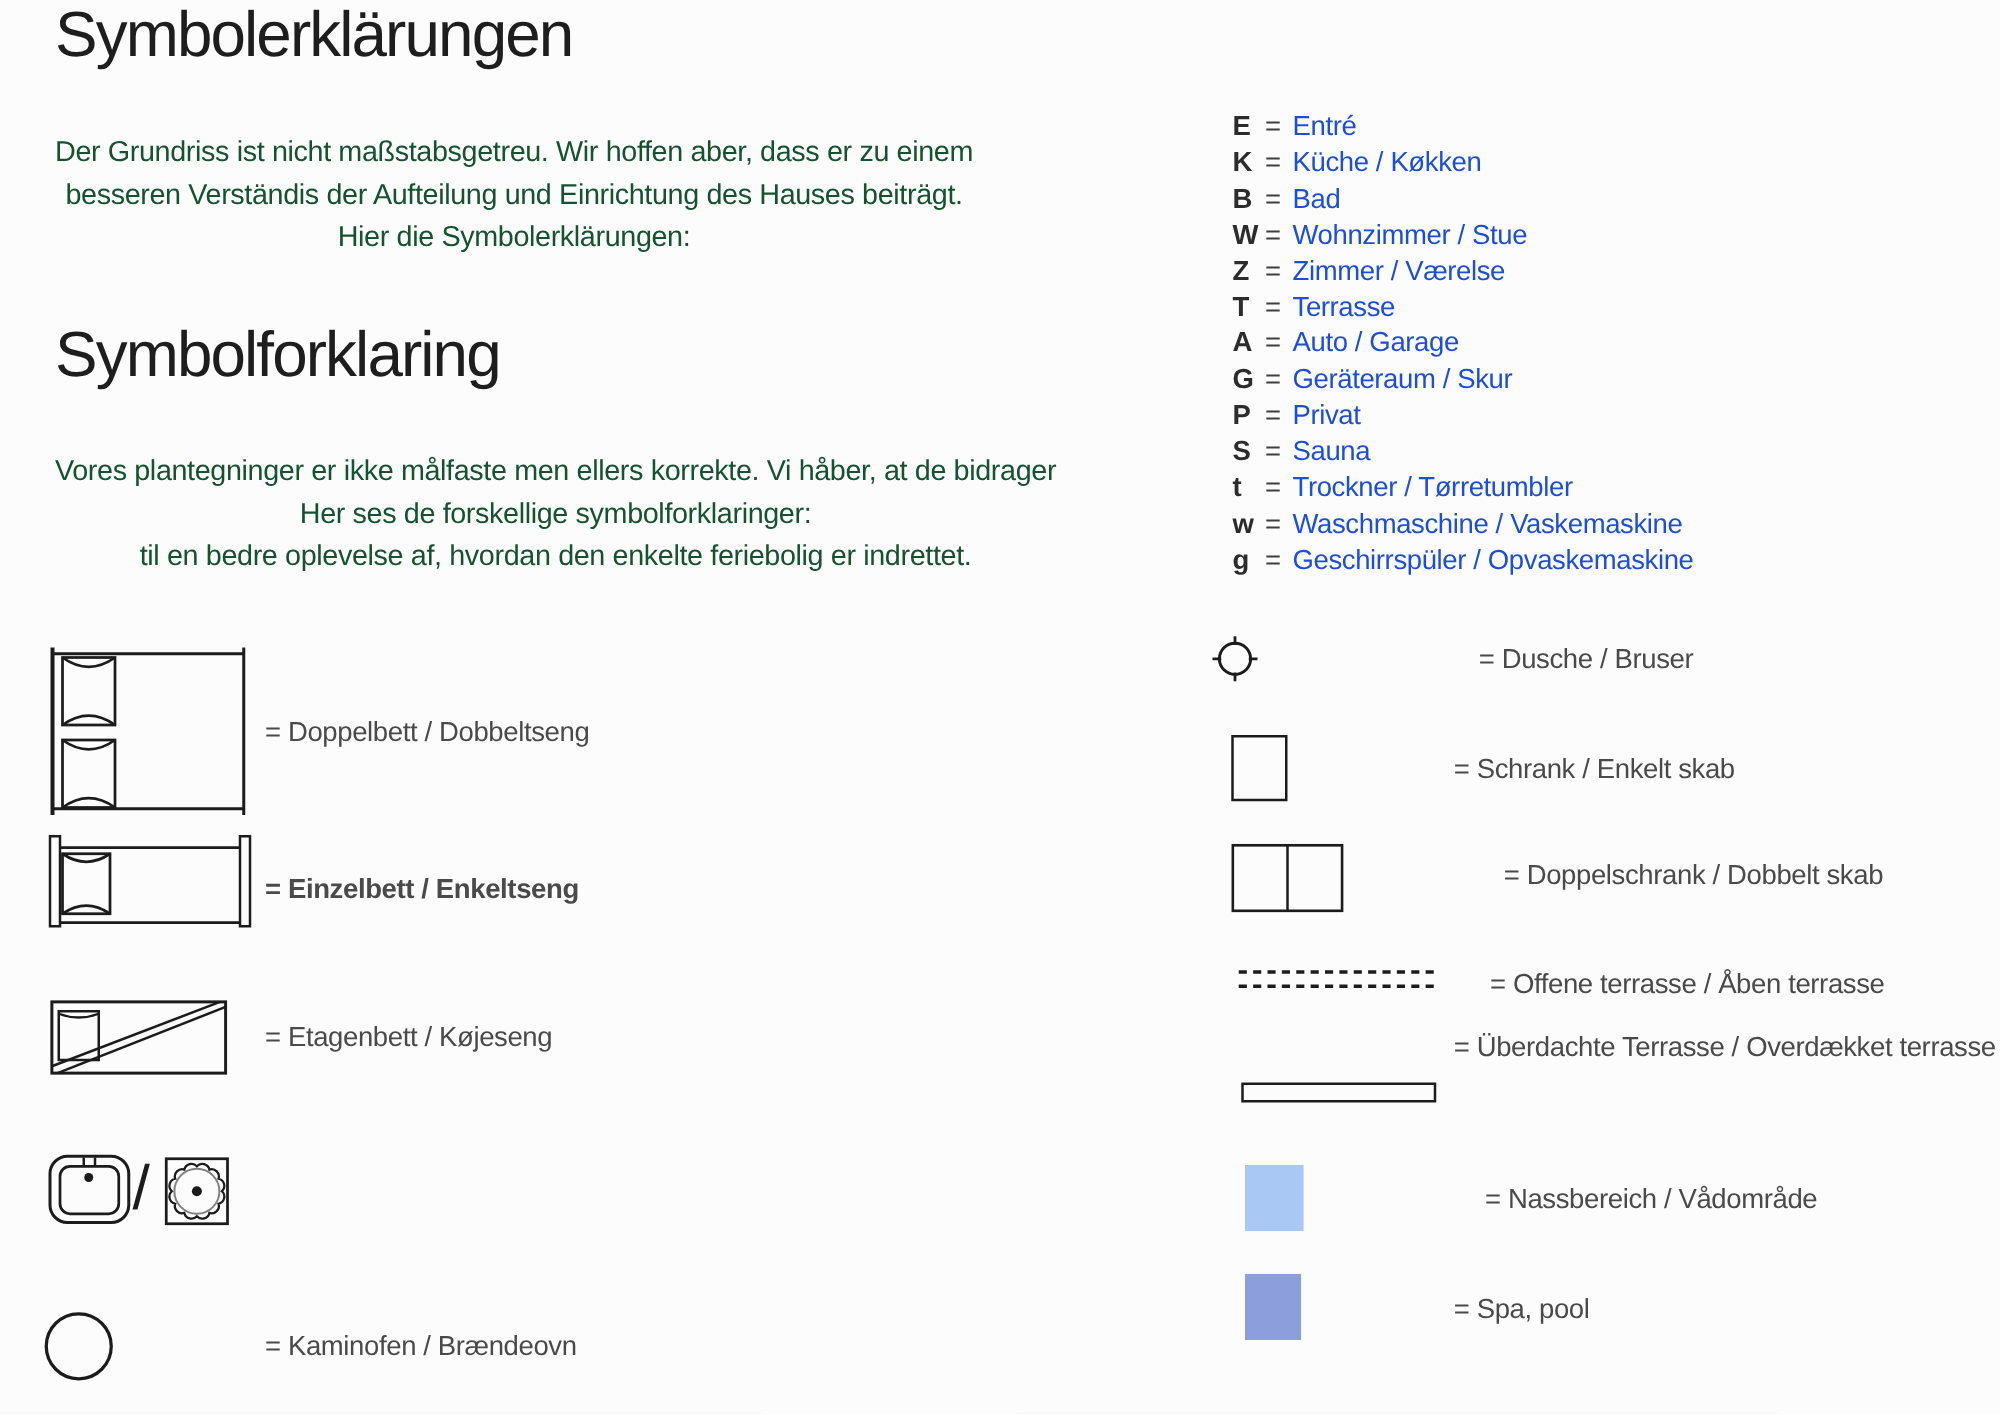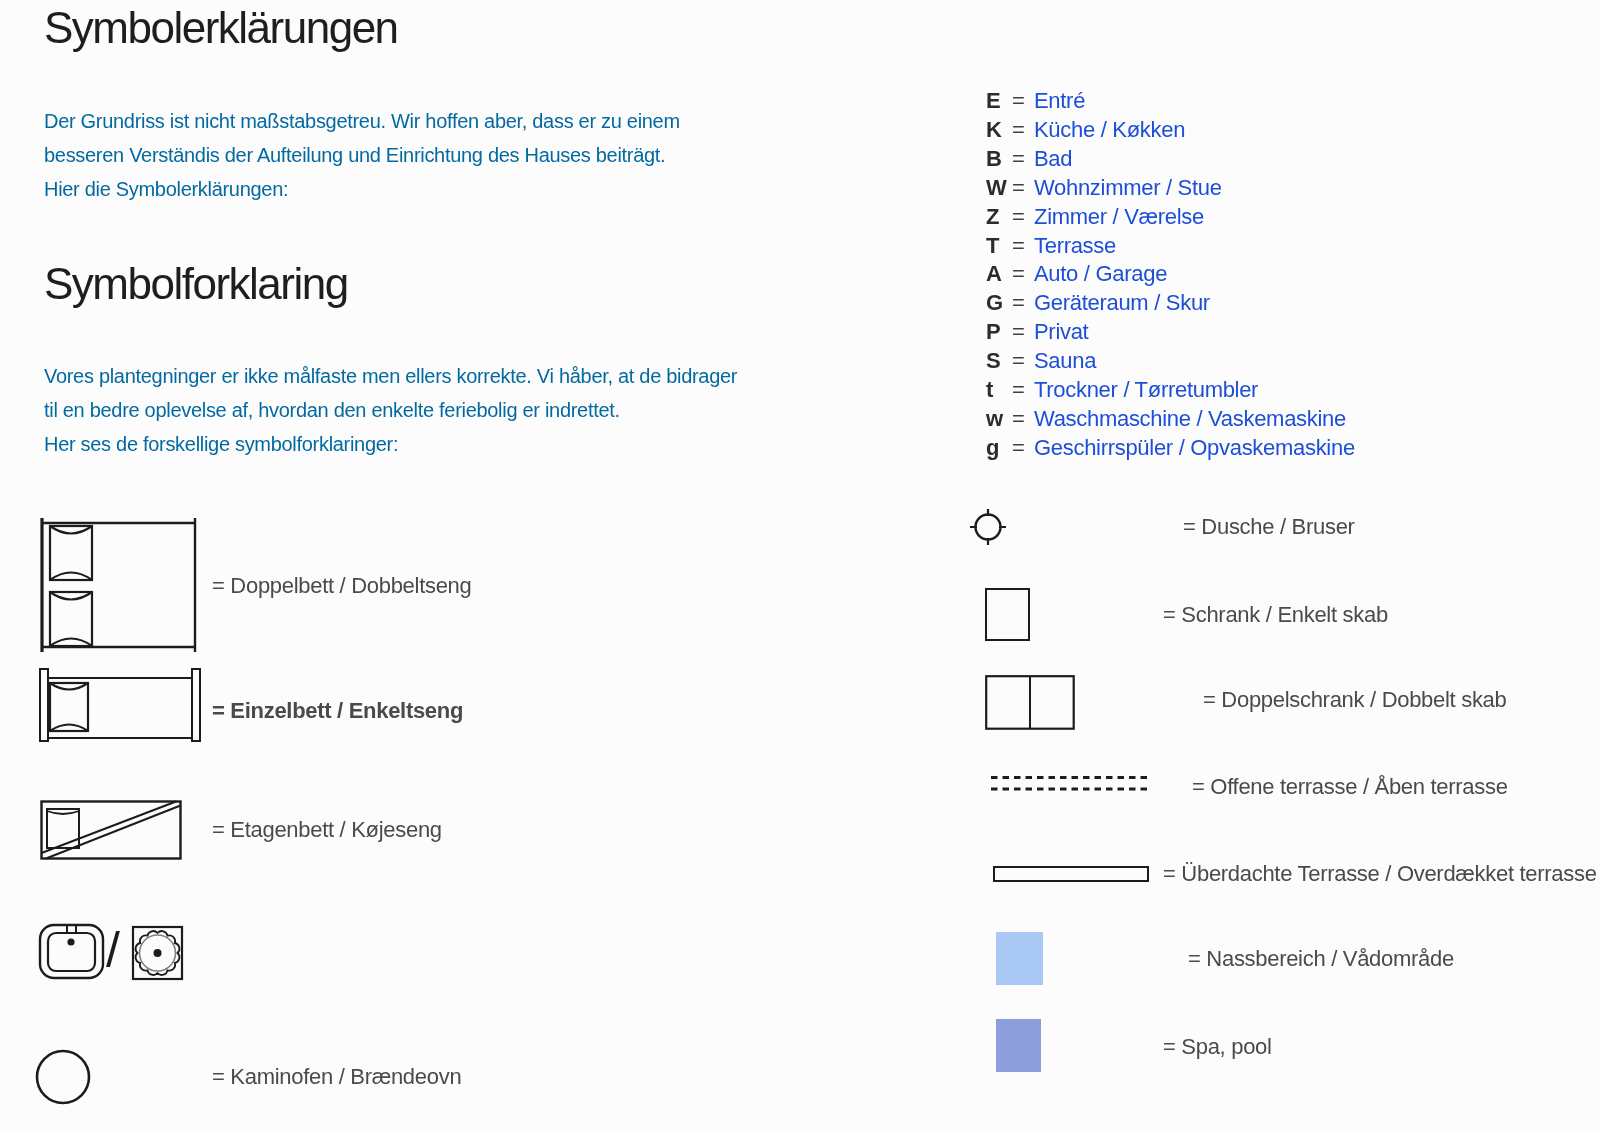--- a/index.html
+++ b/index.html
@@ -5,24 +5,24 @@
   * { margin:0; padding:0; box-sizing:border-box; }
   html,body { background:#e9e9e9; }
   .page {
     position:relative; width:1600px; height:1131px;
     background:#fcfcfc; overflow:hidden;
     font-family:"Liberation Sans", sans-serif;
     color:#3e3e3e;
   }
   .abs { position:absolute; }
   h1.sec-title {
-    font-size:44px; line-height:51px; font-weight:400;
+    font-size:51px; line-height:51px; font-weight:400;
     letter-spacing:-1.5px; color:#1e1e1e; white-space:nowrap;
   }
-  .intro-text { font-size:20px; line-height:34px; letter-spacing:-0.3px; color:#0369a1; }
+  .intro-text { font-size:23px; line-height:34px; letter-spacing:-0.3px; color:#14532d;text-align:center; }
   .intro-text .tline { white-space:nowrap; }
   
   .abbr-list { left:986px; top:87px; }
   .abbr-row { display:flex; height:28.85px; align-items:center; font-size:22px; letter-spacing:-0.3px; }
   .abbr-letter { width:26px; font-weight:700; color:#2c2c2c; }
   .abbr-eq { width:22px; color:#3f3f3f; }
   .abbr-meaning { color:#1d4ed8; white-space:nowrap; }
   
   .legend-label {
     position:absolute; font-size:22px; line-height:28px; letter-spacing:-0.3px;
@@ -43,22 +43,22 @@
   <h1 class="sec-title abs" style="left:44px; top:2px;">Symbolerklärungen</h1>
   <div class="intro-text abs" style="left:44px; top:104px;">
     <div class="tline">Der Grundriss ist nicht maßstabsgetreu. Wir hoffen aber, dass er zu einem</div>
     <div class="tline">besseren Verständis der Aufteilung und Einrichtung des Hauses beiträgt.</div>
     <div class="tline">Hier die Symbolerklärungen:</div>
   </div>
 
   <h1 class="sec-title abs" style="left:44px; top:258px;">Symbolforklaring</h1>
   <div class="intro-text abs" style="left:44px; top:359px;">
     <div class="tline">Vores plantegninger er ikke målfaste men ellers korrekte. Vi håber, at de bidrager</div>
+    <div class="tline">Her ses de forskellige symbolforklaringer:</div>
     <div class="tline">til en bedre oplevelse af, hvordan den enkelte feriebolig er indrettet.</div>
-    <div class="tline">Her ses de forskellige symbolforklaringer:</div>
   </div>
 
   <div class="abbr-list abs">
     <div class="abbr-row">
         <span class="abbr-letter">E</span>
         <span class="abbr-eq">=</span>
         <span class="abbr-meaning">Entré</span>
       </div>
     <div class="abbr-row">
         <span class="abbr-letter">K</span>
@@ -190,21 +190,21 @@
   </svg>
   <span class="legend-label" style="left:1163px; top:686px;margin-left:40px;">= Doppelschrank / Dobbelt skab</span>
 
   <svg class="lineart abs" style="left:990px; top:775px;" width="160" height="17" viewBox="0 0 160 17">
     <line x1="1" y1="2.5" x2="158" y2="2.5" stroke-width="2.8" stroke-dasharray="6.5 5"></line>
     <line x1="1" y1="14" x2="158" y2="14" stroke-width="2.8" stroke-dasharray="6.5 5"></line>
   </svg>
   <span class="legend-label" style="left:1192px; top:773px;">= Offene terrasse / Åben terrasse</span>
 
   <div class="closet-box" style="left:993px; top:866px; width:156px; height:16px;"></div>
-  <span class="legend-label" style="left:1163px; top:860px;">= Überdachte Terrasse / Overdækket terrasse</span>
+  <span class="legend-label" style="left:1163px; top:824px;">= Überdachte Terrasse / Overdækket terrasse</span>
 
   <svg class="abs" style="left:996px; top:932px;" width="47" height="53">
     <rect x="0" y="0" width="47" height="53" stroke="none" fill="#a9c8f3"></rect>
   </svg>
   <span class="legend-label" style="left:1163px; top:945px;margin-left:25px;">= Nassbereich / Vådområde</span>
 
   <svg class="abs" style="left:996px; top:1019px;" width="45" height="53">
     <rect x="0" y="0" width="45" height="53" stroke="none" fill="#8c9edc"></rect>
   </svg>
   <span class="legend-label" style="left:1163px; top:1033px;">= Spa, pool</span>

